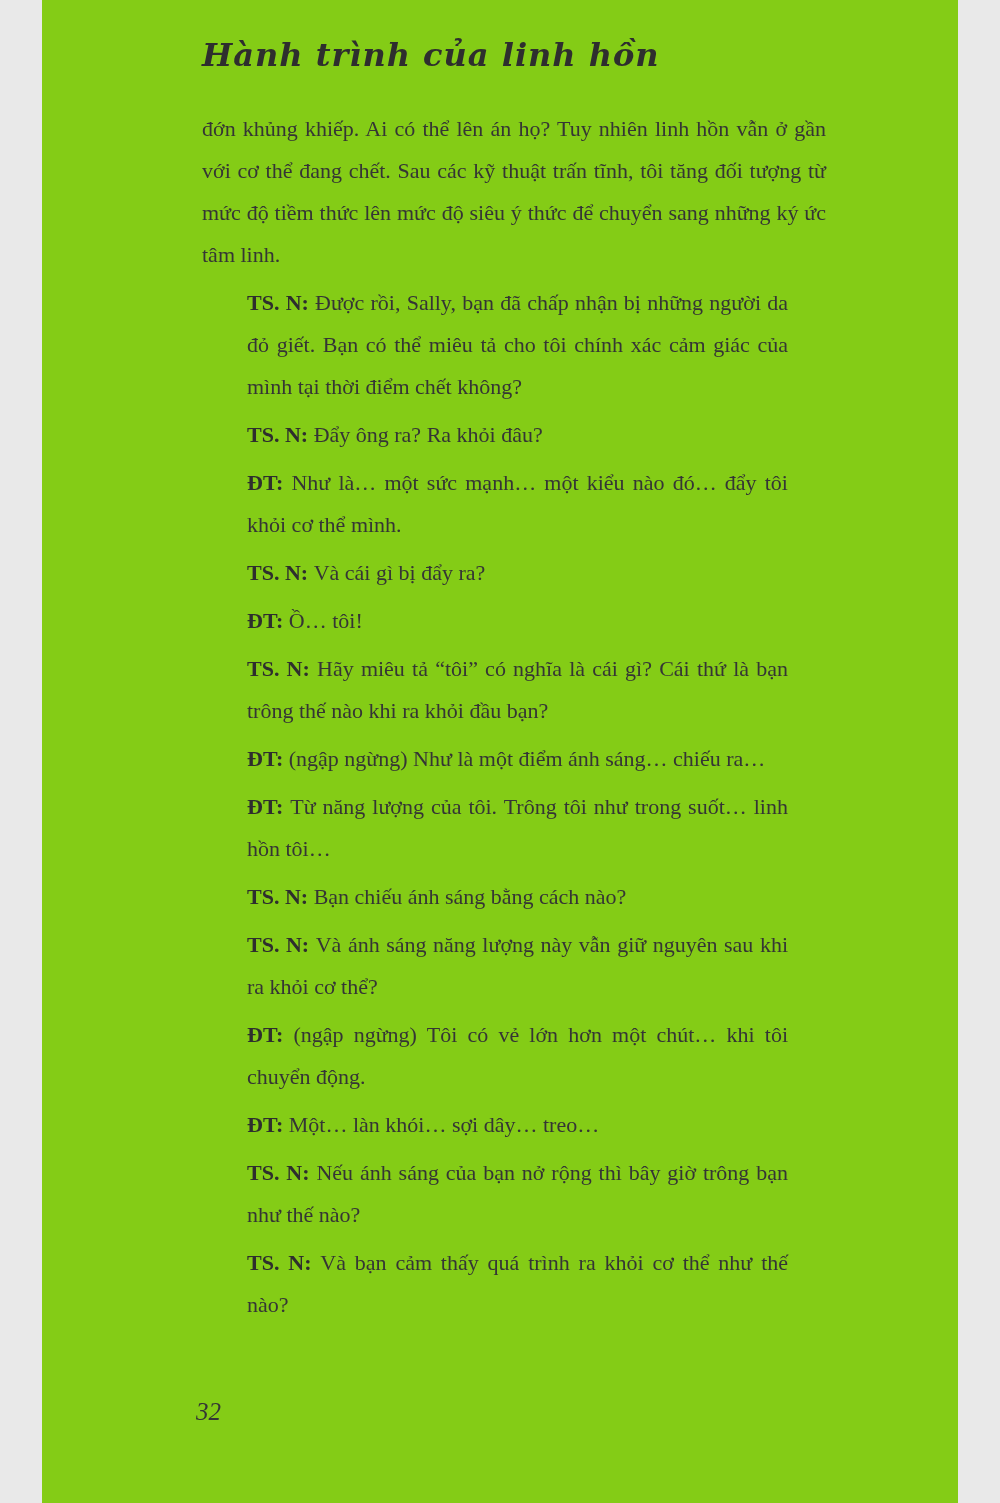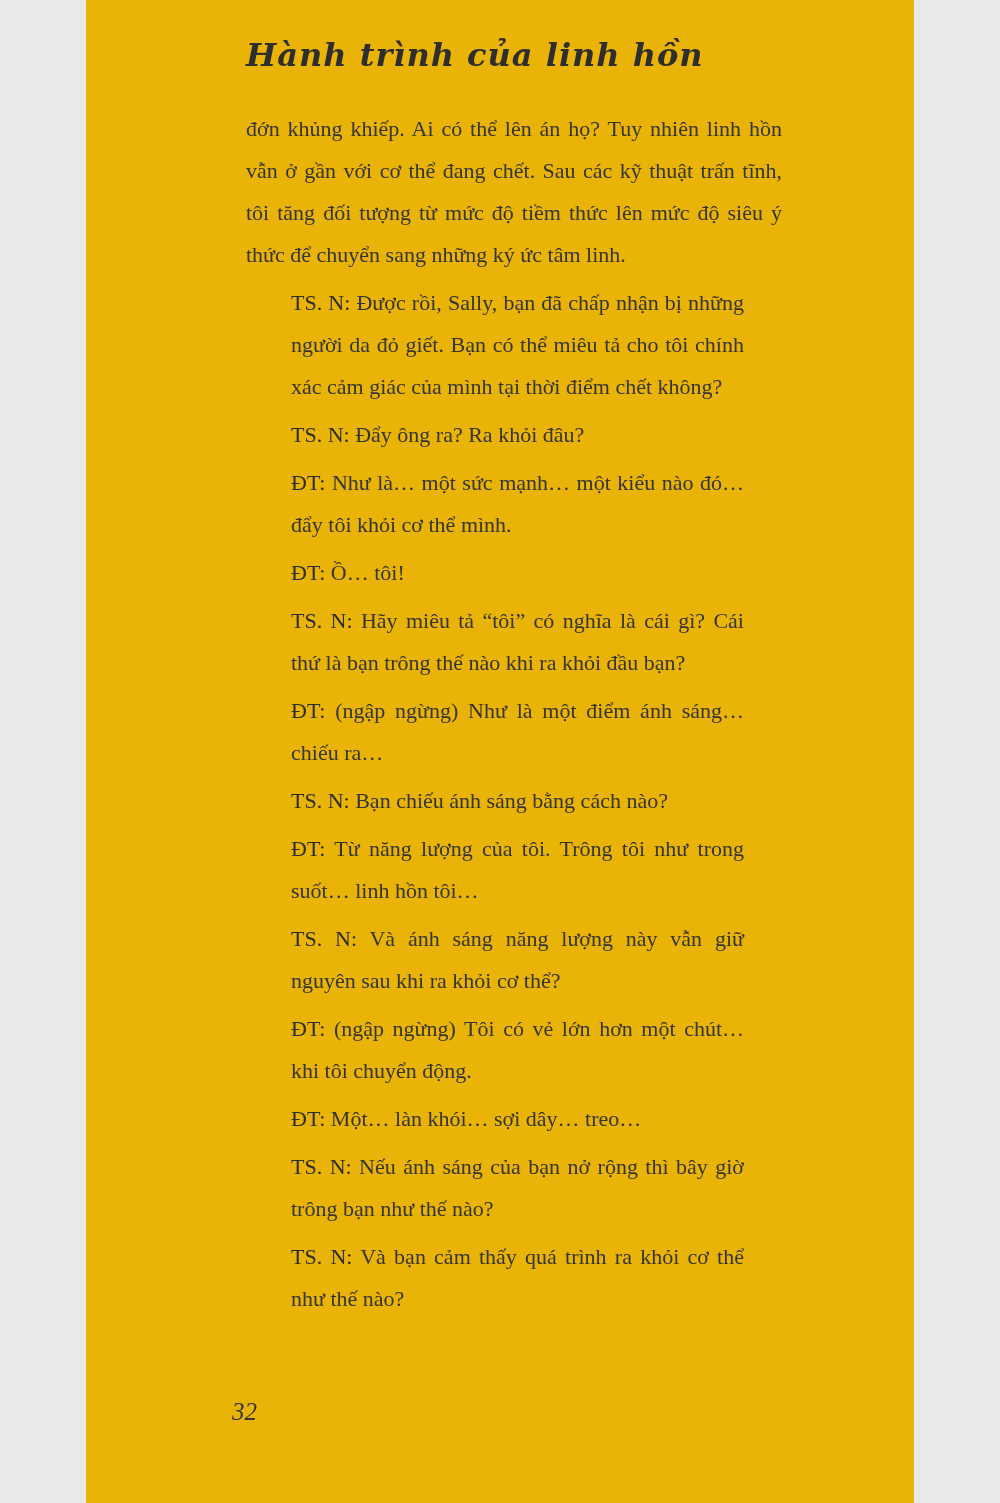--- a/index.html
+++ b/index.html
@@ -2,24 +2,24 @@
 <html lang="vi"><head>
 <meta charset="utf-8">
 <style>
   html, body {
     margin: 0;
     padding: 0;
     background: #e9e9e9;
   }
   .page {
     position: relative;
-    width: 828px;
+    width: 916px;
     height: 1503px;
     margin: 0 auto;
-    background: #eab308;
+    background: #84cc16;
     color: #353535;
     font-family: "Liberation Serif", serif;
     overflow: hidden;
     box-sizing: border-box;
   }
   .content {
     padding: 36px 132px 0 160px;
   }
   .book-title {
     font-family: "DejaVu Serif", serif;
@@ -36,28 +36,28 @@
     text-align: justify;
     margin: 1px 0 6px 0;
   }
   .entry {
     font-size: 22px;
     line-height: 42px;
     text-align: justify;
     margin: 0 38px 6px 45px;
   }
   .speaker {
-    font-weight: 400;
+    font-weight: 700;
     color: #2e2e2e;
   }
   .stage {
   }
   .page-number {
     position: absolute;
-    left: 146px;
+    left: 154px;
     top: 1398px;
     font-size: 25px;
     font-style: italic;
     color: #353535;
   }
 </style>
 </head>
 <body>
 
 <div class="page">
@@ -67,30 +67,31 @@
 
     <p class="intro">đớn khủng khiếp. Ai có thể lên án họ? Tuy nhiên linh hồn vẫn ở gần với cơ thể đang chết. Sau các kỹ thuật trấn tĩnh, tôi tăng đối tượng từ mức độ tiềm thức lên mức độ siêu ý thức để chuyển sang những ký ức tâm linh.</p>
 
     <p class="entry"><span class="speaker">TS. N: </span><span class="stage"></span><span>Được rồi, Sally, bạn đã chấp nhận bị những người da đỏ giết. Bạn có thể miêu tả cho tôi chính xác cảm giác của mình tại thời điểm chết không?</span></p>
 
     <p class="entry"><span class="speaker">TS. N: </span><span class="stage"></span><span>Đẩy ông ra? Ra khỏi đâu?</span></p>
 
     <p class="entry"><span class="speaker">ĐT: </span><span class="stage"></span><span>Như là… một sức mạnh… một kiểu nào đó… đẩy tôi khỏi cơ thể mình.</span></p>
 
 
+    <p class="entry"><span class="speaker">TS. N: </span><span class="stage"></span><span>Và cái gì bị đẩy ra?</span></p>
 
     <p class="entry"><span class="speaker">ĐT: </span><span class="stage"></span><span>Ồ… tôi!</span></p>
 
     <p class="entry"><span class="speaker">TS. N: </span><span class="stage"></span><span>Hãy miêu tả “tôi” có nghĩa là cái gì? Cái thứ là bạn trông thế nào khi ra khỏi đầu bạn?</span></p>
 
     <p class="entry"><span class="speaker">ĐT: </span><span class="stage">(ngập ngừng) </span><span>Như là một điểm ánh sáng… chiếu ra…</span></p>
 
+    <p class="entry"><span class="speaker">ĐT: </span><span class="stage"></span><span>Từ năng lượng của tôi. Trông tôi như trong suốt… linh hồn tôi…</span></p>
+
     <p class="entry"><span class="speaker">TS. N: </span><span class="stage"></span><span>Bạn chiếu ánh sáng bằng cách nào?</span></p>
-
-    <p class="entry"><span class="speaker">ĐT: </span><span class="stage"></span><span>Từ năng lượng của tôi. Trông tôi như trong suốt… linh hồn tôi…</span></p>
 
     <p class="entry"><span class="speaker">TS. N: </span><span class="stage"></span><span>Và ánh sáng năng lượng này vẫn giữ nguyên sau khi ra khỏi cơ thể?</span></p>
 
     <p class="entry"><span class="speaker">ĐT: </span><span class="stage">(ngập ngừng) </span><span>Tôi có vẻ lớn hơn một chút… khi tôi chuyển động.</span></p>
 
     <p class="entry"><span class="speaker">ĐT: </span><span class="stage"></span><span>Một… làn khói… sợi dây… treo…</span></p>
 
     <p class="entry"><span class="speaker">TS. N: </span><span class="stage"></span><span>Nếu ánh sáng của bạn nở rộng thì bây giờ trông bạn như thế nào?</span></p>
 
     <p class="entry"><span class="speaker">TS. N: </span><span class="stage"></span><span>Và bạn cảm thấy quá trình ra khỏi cơ thể như thế nào?</span></p>

